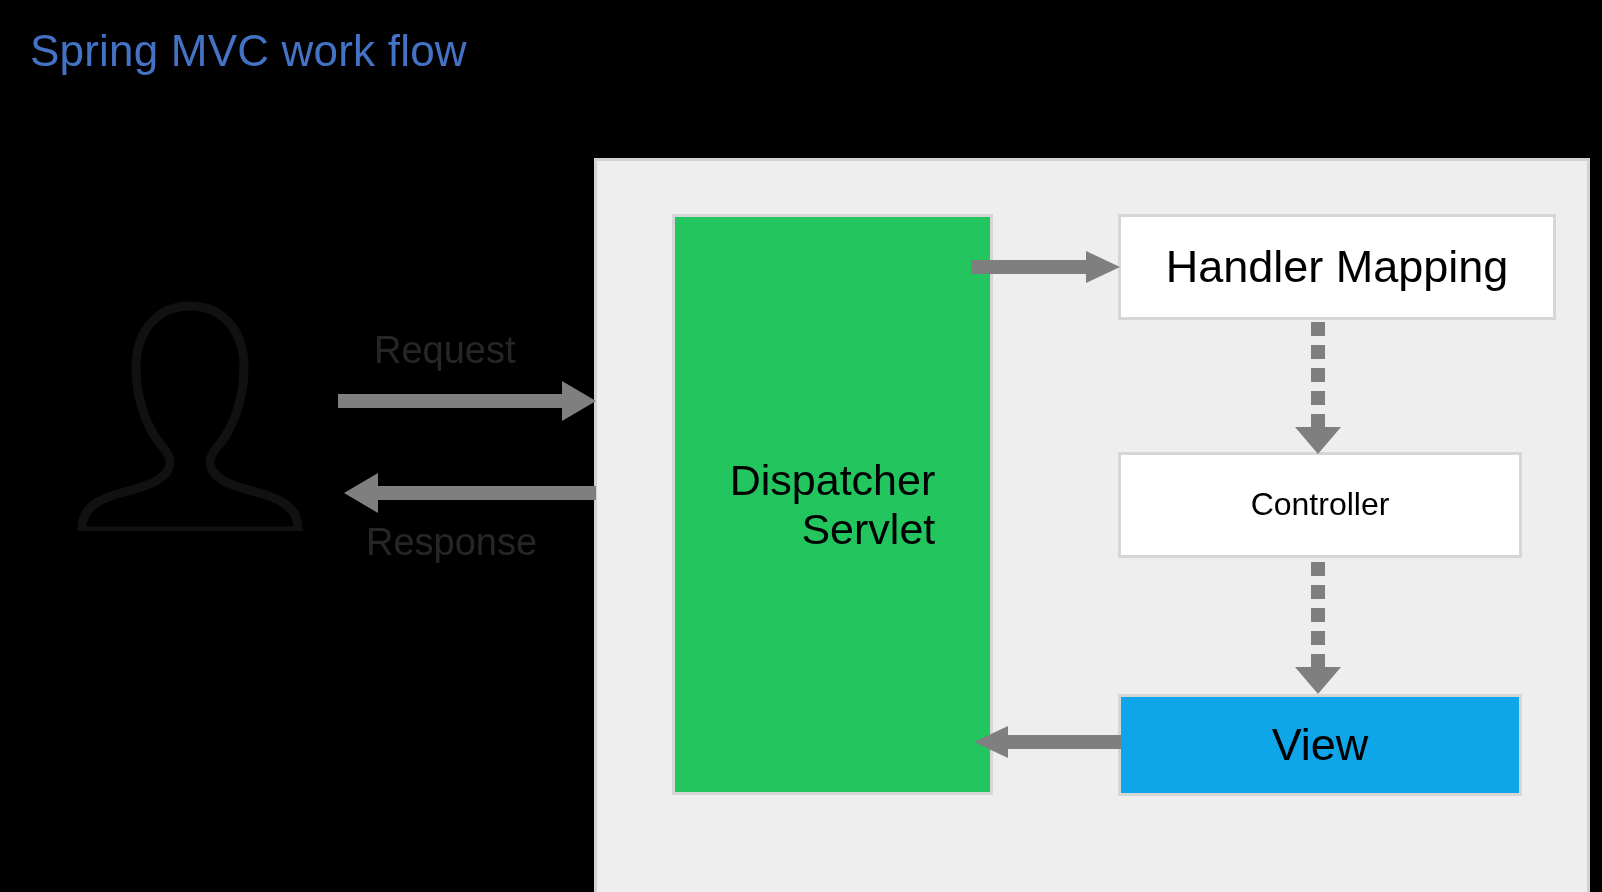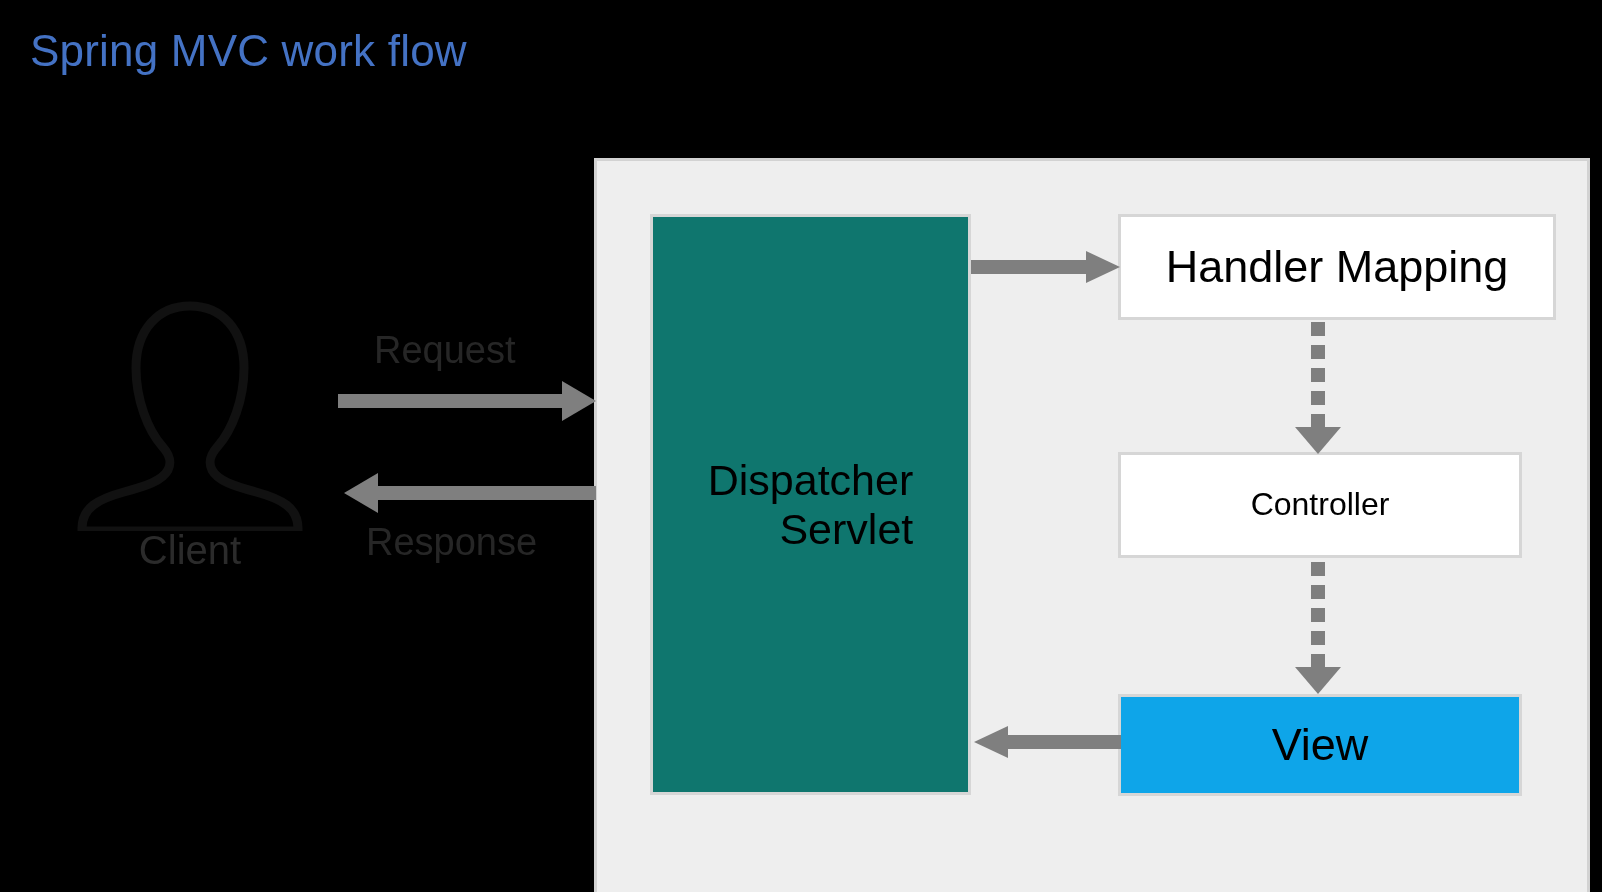--- a/index.html
+++ b/index.html
@@ -81,25 +81,25 @@
     border: 3px solid #D6D6D6;
     display: flex;
     align-items: center;
     justify-content: center;
     text-align: right;
     color: #000000;
     line-height: 1.12;
   }
 
   #dispatcher-servlet-box {
-    left: 650px;
+    left: 672px;
     top: 214px;
     width: 321px;
     height: 581px;
-    background: #0f766e;
+    background: #22c55e;
     font-size: 43px;
   }
 
   #handler-mapping-box {
     left: 1118px;
     top: 214px;
     width: 438px;
     height: 106px;
     background: #FFFFFF;
     font-size: 45px;
@@ -150,21 +150,20 @@
              C 38 203, 22 212, 22 232
              L 22 235
              L 238 235
              L 238 232
              C 238 212, 222 203, 196 196
              C 174 190, 158 185, 152 174
              C 148 166, 150 159, 158 150
              C 172 134, 184 104, 184 72
              C 184 34, 162 10, 130 10 Z" fill="none" stroke="#111111" stroke-width="9" stroke-linejoin="round"></path>
   </svg>
-  <div id="client-label">Client</div>
 </div>
 
 <div class="flow-label" id="request-label">Request</div>
 
 <div class="flow-label" id="response-label">Response</div>
 
 <div class="node-box" id="dispatcher-servlet-box">
   <div>
     <div>Dispatcher</div>
     <div>Servlet</div>

